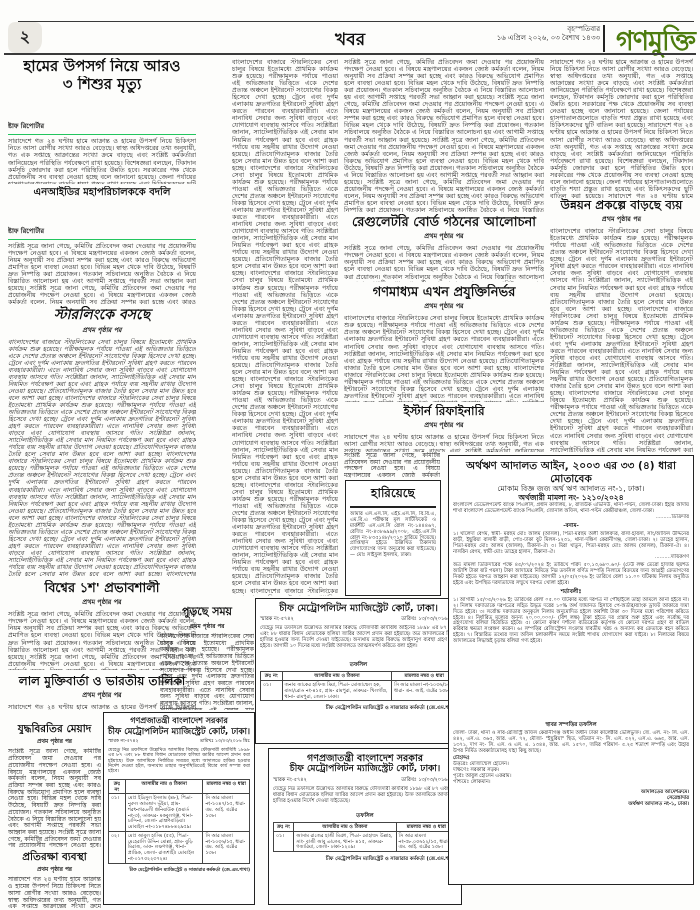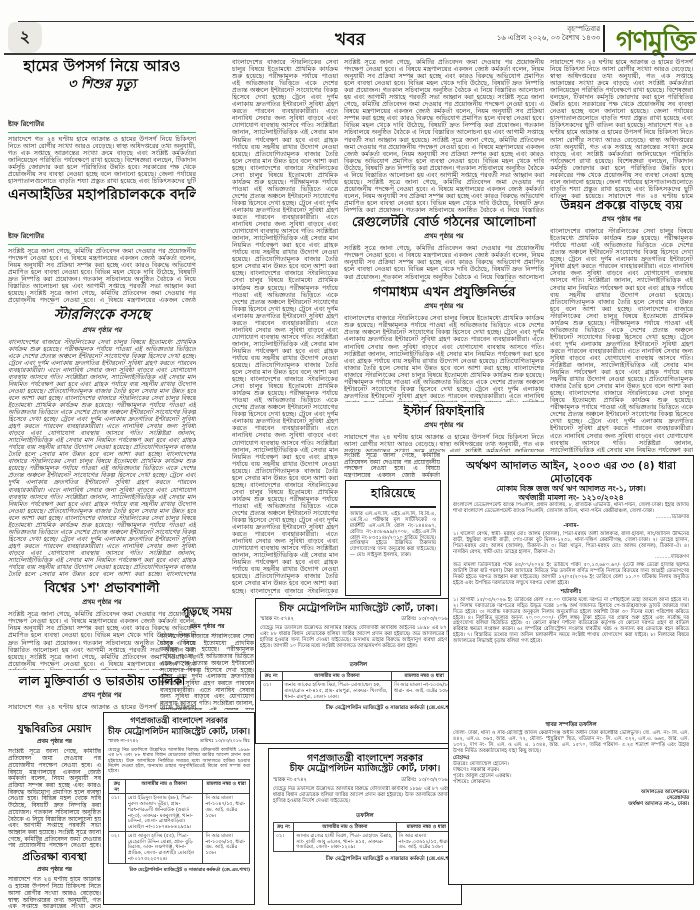--- a/index.html
+++ b/index.html
@@ -50,27 +50,27 @@
   <div class="abs date-block">
     <div>বৃহস্পতিবার</div>
     <div>১৬ এপ্রিল ২০২৬, ০৩ বৈশাখ ১৪৩৩</div>
   </div>
   <div class="abs vrule"></div>
   <div class="abs masthead">গণমুক্তি</div>
   <div class="abs rule" style="left:4px;top:53px;width:692px;height:2px;"></div>
 
   <div class="abs article" style="left:8px;top:58px;width:188px;height:126px;">
     <div class="hl" style="font-size:15px;">হামের উপসর্গ নিয়ে আরও</div>
-    <div class="hl" style="font-size:13px;font-style:italic;">৩ শিশুর মৃত্যু</div>
+    <div class="hl" style="font-size:15px;">৩ শিশুর মৃত্যু</div>
     <div class="by left">ষ্টাফ রিপোর্টার</div>
     <div class="body-text" style="height:70px;">সারাদেশে গত ২৪ ঘণ্টায় হামে আক্রান্ত ও হামের উপসর্গ নিয়ে চিকিৎসা নিতে আসা রোগীর সংখ্যা আরও বেড়েছে। স্বাস্থ্য অধিদপ্তরের তথ্য অনুযায়ী, গত এক সপ্তাহে আক্রান্তের সংখ্যা ক্রমে বাড়ছে এবং সংশ্লিষ্ট কর্মকর্তারা জানিয়েছেন পরিস্থিতি পর্যবেক্ষণে রাখা হয়েছে। বিশেষজ্ঞরা বলছেন, টিকাদান কর্মসূচি জোরদার করা হলে পরিস্থিতির উন্নতি হবে। সরকারের পক্ষ থেকে প্রয়োজনীয় সব ব্যবস্থা নেওয়া হচ্ছে বলে জানানো হয়েছে। জেলা পর্যায়ের হাসপাতালগুলোতে বাড়তি শয্যা প্রস্তুত রাখা হয়েছে এবং চিকিৎসকদের ছুটি বাতিল করা হয়েছে। সারাদেশে গত ২৪ ঘণ্টায় হামে আক্রান্ত ও হামের উপসর্গ নিয়ে চিকিৎসা নিতে আসা রোগীর সংখ্যা আরও বেড়েছে। স্বাস্থ্য অধিদপ্তরের তথ্য অনুযায়ী, গত এক সপ্তাহে আক্রান্তের সংখ্যা ক্রমে বাড়ছে এবং সংশ্লিষ্ট কর্মকর্তারা জানিয়েছেন পরিস্থিতি পর্যবেক্ষণে রাখা হয়েছে। বিশেষজ্ঞরা বলছেন, টিকাদান কর্মসূচি জোরদার করা হলে পরিস্থিতির উন্নতি হবে। সরকারের পক্ষ থেকে প্রয়োজনীয় সব ব্যবস্থা নেওয়া হচ্ছে বলে জানানো হয়েছে। জেলা পর্যায়ের হাসপাতালগুলোতে বাড়তি শয্যা প্রস্তুত রাখা হয়েছে এবং চিকিৎসকদের ছুটি বাতিল করা হয়েছে। সারাদেশে গত ২৪ ঘণ্টায় হামে আক্রান্ত ও হামের উপসর্গ নিয়ে চিকিৎসা নিতে আসা রোগীর সংখ্যা আরও বেড়েছে। স্বাস্থ্য অধিদপ্তরের তথ্য অনুযায়ী, গত এক সপ্তাহে আক্রান্তের সংখ্যা ক্রমে বাড়ছে এবং সংশ্লিষ্ট কর্মকর্তারা জানিয়েছেন পরিস্থিতি পর্যবেক্ষণে রাখা হয়েছে। বিশেষজ্ঞরা বলছেন, টিকাদান কর্মসূচি জোরদার করা হলে পরিস্থিতির উন্নতি হবে। সরকারের পক্ষ থেকে প্রয়োজনীয় সব ব্যবস্থা নেওয়া হচ্ছে বলে জানানো হয়েছে। জেলা পর্যায়ের হাসপাতালগুলোতে বাড়তি শয্যা প্রস্তুত রাখা হয়েছে এবং চিকিৎসকদের ছুটি বাতিল করা হয়েছে।</div>
   </div>
 
   <div class="abs article" style="left:8px;top:186px;width:188px;height:118px;">
-    <div class="hl" style="font-size:14px;">এনআইডির মহাপরিচালককে বদলি</div>
+    <div class="hl" style="font-size:10px;">এনআইডির মহাপরিচালককে বদলি</div>
     <div class="by left">ষ্টাফ রিপোর্টার</div>
     <div class="body-text" style="height:86px;">সংশ্লিষ্ট সূত্রে জানা গেছে, কমিটির প্রতিবেদন জমা দেওয়ার পর প্রয়োজনীয় পদক্ষেপ নেওয়া হবে। এ বিষয়ে মন্ত্রণালয়ের একজন জ্যেষ্ঠ কর্মকর্তা বলেন, নিয়ম অনুযায়ী সব প্রক্রিয়া সম্পন্ন করা হচ্ছে এবং কারও বিরুদ্ধে অভিযোগ প্রমাণিত হলে ব্যবস্থা নেওয়া হবে। বিভিন্ন মহল থেকে দাবি উঠেছে, বিষয়টি দ্রুত নিষ্পত্তি করা প্রয়োজন। গতকাল সচিবালয়ে অনুষ্ঠিত বৈঠকে এ নিয়ে বিস্তারিত আলোচনা হয় এবং আগামী সপ্তাহে পরবর্তী সভা আহ্বান করা হয়েছে। সংশ্লিষ্ট সূত্রে জানা গেছে, কমিটির প্রতিবেদন জমা দেওয়ার পর প্রয়োজনীয় পদক্ষেপ নেওয়া হবে। এ বিষয়ে মন্ত্রণালয়ের একজন জ্যেষ্ঠ কর্মকর্তা বলেন, নিয়ম অনুযায়ী সব প্রক্রিয়া সম্পন্ন করা হচ্ছে এবং কারও বিরুদ্ধে অভিযোগ প্রমাণিত হলে ব্যবস্থা নেওয়া হবে। বিভিন্ন মহল থেকে দাবি উঠেছে, বিষয়টি দ্রুত নিষ্পত্তি করা প্রয়োজন। গতকাল সচিবালয়ে অনুষ্ঠিত বৈঠকে এ নিয়ে বিস্তারিত আলোচনা হয় এবং আগামী সপ্তাহে পরবর্তী সভা আহ্বান করা হয়েছে। সংশ্লিষ্ট সূত্রে জানা গেছে, কমিটির প্রতিবেদন জমা দেওয়ার পর প্রয়োজনীয় পদক্ষেপ নেওয়া হবে। এ বিষয়ে মন্ত্রণালয়ের একজন জ্যেষ্ঠ কর্মকর্তা বলেন, নিয়ম অনুযায়ী সব প্রক্রিয়া সম্পন্ন করা হচ্ছে এবং কারও বিরুদ্ধে অভিযোগ প্রমাণিত হলে ব্যবস্থা নেওয়া হবে। বিভিন্ন মহল থেকে দাবি উঠেছে, বিষয়টি দ্রুত নিষ্পত্তি করা প্রয়োজন। গতকাল সচিবালয়ে অনুষ্ঠিত বৈঠকে এ নিয়ে বিস্তারিত আলোচনা হয় এবং আগামী সপ্তাহে পরবর্তী সভা আহ্বান করা হয়েছে।</div>
   </div>
 
   <div class="abs article" style="left:8px;top:306px;width:188px;height:270px;font-style:italic;">
     <div class="hl" style="font-size:14px;">স্টারলিংকে বসছে</div>
     <div class="by">প্রথম পৃষ্ঠার পর</div>
     <div class="body-text" style="height:238px;">বাংলাদেশের বাজারে স্টারলিংকের সেবা চালুর বিষয়ে ইতোমধ্যে প্রাথমিক কার্যক্রম শুরু হয়েছে। পরীক্ষামূলক পর্যায়ে পাওয়া এই অভিজ্ঞতার ভিত্তিতে একে দেশের প্রত্যন্ত অঞ্চলে ইন্টারনেট সংযোগের বিকল্প হিসেবে দেখা হচ্ছে। ট্রেনে এবং দুর্গম এলাকায় দ্রুতগতির ইন্টারনেট সুবিধা গ্রহণ করতে পারবেন ব্যবহারকারীরা। এতে নানাবিধ সেবার জন্য সুবিধা বাড়বে এবং যোগাযোগ ব্যবস্থায় আসবে গতি। সংশ্লিষ্টরা জানান, স্যাটেলাইটভিত্তিক এই সেবার মান নিয়মিত পর্যবেক্ষণ করা হবে এবং গ্রাহক পর্যায়ে ব্যয় সহনীয় রাখার উদ্যোগ নেওয়া হয়েছে। প্রতিযোগিতামূলক বাজার তৈরি হলে সেবার মান উন্নত হবে বলে আশা করা হচ্ছে। বাংলাদেশের বাজারে স্টারলিংকের সেবা চালুর বিষয়ে ইতোমধ্যে প্রাথমিক কার্যক্রম শুরু হয়েছে। পরীক্ষামূলক পর্যায়ে পাওয়া এই অভিজ্ঞতার ভিত্তিতে একে দেশের প্রত্যন্ত অঞ্চলে ইন্টারনেট সংযোগের বিকল্প হিসেবে দেখা হচ্ছে। ট্রেনে এবং দুর্গম এলাকায় দ্রুতগতির ইন্টারনেট সুবিধা গ্রহণ করতে পারবেন ব্যবহারকারীরা। এতে নানাবিধ সেবার জন্য সুবিধা বাড়বে এবং যোগাযোগ ব্যবস্থায় আসবে গতি। সংশ্লিষ্টরা জানান, স্যাটেলাইটভিত্তিক এই সেবার মান নিয়মিত পর্যবেক্ষণ করা হবে এবং গ্রাহক পর্যায়ে ব্যয় সহনীয় রাখার উদ্যোগ নেওয়া হয়েছে। প্রতিযোগিতামূলক বাজার তৈরি হলে সেবার মান উন্নত হবে বলে আশা করা হচ্ছে। বাংলাদেশের বাজারে স্টারলিংকের সেবা চালুর বিষয়ে ইতোমধ্যে প্রাথমিক কার্যক্রম শুরু হয়েছে। পরীক্ষামূলক পর্যায়ে পাওয়া এই অভিজ্ঞতার ভিত্তিতে একে দেশের প্রত্যন্ত অঞ্চলে ইন্টারনেট সংযোগের বিকল্প হিসেবে দেখা হচ্ছে। ট্রেনে এবং দুর্গম এলাকায় দ্রুতগতির ইন্টারনেট সুবিধা গ্রহণ করতে পারবেন ব্যবহারকারীরা। এতে নানাবিধ সেবার জন্য সুবিধা বাড়বে এবং যোগাযোগ ব্যবস্থায় আসবে গতি। সংশ্লিষ্টরা জানান, স্যাটেলাইটভিত্তিক এই সেবার মান নিয়মিত পর্যবেক্ষণ করা হবে এবং গ্রাহক পর্যায়ে ব্যয় সহনীয় রাখার উদ্যোগ নেওয়া হয়েছে। প্রতিযোগিতামূলক বাজার তৈরি হলে সেবার মান উন্নত হবে বলে আশা করা হচ্ছে। বাংলাদেশের বাজারে স্টারলিংকের সেবা চালুর বিষয়ে ইতোমধ্যে প্রাথমিক কার্যক্রম শুরু হয়েছে। পরীক্ষামূলক পর্যায়ে পাওয়া এই অভিজ্ঞতার ভিত্তিতে একে দেশের প্রত্যন্ত অঞ্চলে ইন্টারনেট সংযোগের বিকল্প হিসেবে দেখা হচ্ছে। ট্রেনে এবং দুর্গম এলাকায় দ্রুতগতির ইন্টারনেট সুবিধা গ্রহণ করতে পারবেন ব্যবহারকারীরা। এতে নানাবিধ সেবার জন্য সুবিধা বাড়বে এবং যোগাযোগ ব্যবস্থায় আসবে গতি। সংশ্লিষ্টরা জানান, স্যাটেলাইটভিত্তিক এই সেবার মান নিয়মিত পর্যবেক্ষণ করা হবে এবং গ্রাহক পর্যায়ে ব্যয় সহনীয় রাখার উদ্যোগ নেওয়া হয়েছে। প্রতিযোগিতামূলক বাজার তৈরি হলে সেবার মান উন্নত হবে বলে আশা করা হচ্ছে। বাংলাদেশের বাজারে স্টারলিংকের সেবা চালুর বিষয়ে ইতোমধ্যে প্রাথমিক কার্যক্রম শুরু হয়েছে। পরীক্ষামূলক পর্যায়ে পাওয়া এই অভিজ্ঞতার ভিত্তিতে একে দেশের প্রত্যন্ত অঞ্চলে ইন্টারনেট সংযোগের বিকল্প হিসেবে দেখা হচ্ছে। ট্রেনে এবং দুর্গম এলাকায় দ্রুতগতির ইন্টারনেট সুবিধা গ্রহণ করতে পারবেন ব্যবহারকারীরা। এতে নানাবিধ সেবার জন্য সুবিধা বাড়বে এবং যোগাযোগ ব্যবস্থায় আসবে গতি। সংশ্লিষ্টরা জানান, স্যাটেলাইটভিত্তিক এই সেবার মান নিয়মিত পর্যবেক্ষণ করা হবে এবং গ্রাহক পর্যায়ে ব্যয় সহনীয় রাখার উদ্যোগ নেওয়া হয়েছে। প্রতিযোগিতামূলক বাজার তৈরি হলে সেবার মান উন্নত হবে বলে আশা করা হচ্ছে। বাংলাদেশের বাজারে স্টারলিংকের সেবা চালুর বিষয়ে ইতোমধ্যে প্রাথমিক কার্যক্রম শুরু হয়েছে। পরীক্ষামূলক পর্যায়ে পাওয়া এই অভিজ্ঞতার ভিত্তিতে একে দেশের প্রত্যন্ত অঞ্চলে ইন্টারনেট সংযোগের বিকল্প হিসেবে দেখা হচ্ছে। ট্রেনে এবং দুর্গম এলাকায় দ্রুতগতির ইন্টারনেট সুবিধা গ্রহণ করতে পারবেন ব্যবহারকারীরা। এতে নানাবিধ সেবার জন্য সুবিধা বাড়বে এবং যোগাযোগ ব্যবস্থায় আসবে গতি। সংশ্লিষ্টরা জানান, স্যাটেলাইটভিত্তিক এই সেবার মান নিয়মিত পর্যবেক্ষণ করা হবে এবং গ্রাহক পর্যায়ে ব্যয় সহনীয় রাখার উদ্যোগ নেওয়া হয়েছে। প্রতিযোগিতামূলক বাজার তৈরি হলে সেবার মান উন্নত হবে বলে আশা করা হচ্ছে।</div>
   </div>
 
@@ -224,21 +224,21 @@
         <td>আসাম রাজের হাজী মিঞা, পিতা- মোহাম্মদ উল্লাহ, সাং- বাজী আবু তালেব, থানা- ৪১৫, ডাকঘর- গজারিয়া, জেলা- ঢাকা-১২০৯।</td>
         <td>সি আর মামলা নং-৫৮.০৩৬১২/১৫, ধারা- এম. আই. এক্টের ১৩৮।</td>
       </tr>
     </tbody>
       </table>
     <div class="sig">চীফ মেট্রোপলিটন ম্যাজিস্ট্রেট ও সাজারার কর্মকর্তা (জে.এম.শাখা)</div>
   </div>
 
   <div class="abs nbox" style="left:448px;top:455px;width:246px;height:430px;">
     <div class="bt" style="font-size:10.5px;">অর্থঋণ আদালত আইন, ২০০৩ এর ৩৩ (৪) ধারা মোতাবেক</div>
-    <div class="bt" style="font-size:7.5px;font-weight:bold;">মোকাম বিজ্ঞ জজ অর্থ ঋণ আদালত নং-১, ঢাকা।</div>
+    <div class="bt" style="font-size:7.5px;font-weight:normal;">মোকাম বিজ্ঞ জজ অর্থ ঋণ আদালত নং-১, ঢাকা।</div>
     <div class="bt" style="font-size:7.5px;">অর্থজারী মামলা নং- ১২১০/২০২৪</div>
     <div class="tiny">বাংলাদেশ ডেভেলপমেন্ট ব্যাংক পিএলসি, প্রধান কার্যালয়, ৮, রাজউক এভিনিউ, থানা-পল্টন, জেলা-ঢাকা। ইহার আদায় শাখা বাংলাদেশ ডেভেলপমেন্ট ব্যাংক পিএলসি, জোনাল অফিস, থানা-পল্টন কেন্দ্রীয়াঞ্চল, জেলা-ঢাকা।</div>
     <div class="tiny right-a">..........ডিক্রিদার</div>
     <div class="center-b">-বনাম-</div>
     <div class="tiny">১। খালেদা বেগম, স্বামী- মরহুম মোঃ আলম (আসল), পিতা-মরহুম অলী আলবদর, বাসা-হাবসা, সাং/আফিস উদ্দিনের বাড়ী, ইছুরিয়া বাসাবী বাড়ী, পোঃ-ঢাকা বুট মিলস-১২৩১, থানা-দক্ষিণ কেরানীগঞ্জ, জেলা-ঢাকা। ২। তাহের হাসান, পিতা-মরহুম মোঃ আলম (আসল), ঠিকানা-ঐ। ৩। মিরা খাতুন, পিতা-মরহুম মোঃ আলম (আসল), ঠিকানা-ঐ। ৪। নাসরিন বেগম, স্বামী-মোঃ তাহের হাসান, ঠিকানা-ঐ।</div>
     <div class="tiny right-a">..........দায়িকগণ</div>
     <div class="tiny" style="margin-top:2px;">অত্র মামলা ডিক্রিদারের পক্ষে ৪৫/০৭/২০২৪ ইং তারিখে পরিদ ৫০,১৩,৬৮০.৬০/- (ঢেউ লক্ষ তেরো হাজার ছয়শত আটাশি টাকা ষাট পয়সা) টাকা আদায়ের নিমিত্তে নিম্ন তফসিল বর্ণিত সম্পত্তি নিলামে বিক্রয়ের জন্য আগ্রহী ক্রেতাগণের নিকট হইতে দরপত্র আহ্বান করা যাইতেছে। আগামী ১২/০৫/২০২৬ ইং তারিখে বেলা ১১.০০ ঘটিকায় নিলাম অনুষ্ঠিত হইবে এবং উপস্থিত দরদাতাদের সম্মুখে দরপত্র খোলা হইবে।</div>
     <div class="center-b">শর্তাবলীঃ</div>
     <div class="tiny" style="height:122px;">১। আগামী ১৫/০৫/২০২৬ ইং তারিখের বেলা ০৫.০০ ঘটিকার মধ্যে দরপত্র না পৌঁছাইলে তাহা আমলে আনা হইবে না। ২। নিলাম দরদাতাকে দরপত্রের সহিত উদ্ধৃত দরের ১০% অর্থ জামানত হিসাবে পে-অর্ডার/ব্যাংক ড্রাফট আকারে জমা দিতে হইবে। ৩। সর্বোচ্চ দরদাতার অনুকূলে নিলাম অনুমোদিত হইলে অবশিষ্ট টাকা ৩০ দিনের মধ্যে পরিশোধ করিতে হইবে। ৪। নির্ধারিত মূল্যের অনূন্য ২০,০০,০০০/- (বিশ লক্ষ) টাকা হইতে দর প্রস্তাব শুরু হইবে এবং সর্বোচ্চ দর গ্রহণযোগ্য বলিয়া বিবেচিত হইবে। ৫। কোনো কারণ দর্শানো ব্যতিরেকে কর্তৃপক্ষ যে কোনো দরপত্র গ্রহণ বা বাতিল করিবার ক্ষমতা সংরক্ষণ করেন। ৬। সম্পত্তির রেজিস্ট্রেশন সংক্রান্ত যাবতীয় খরচ ও অন্যান্য কর ক্রেতাকে বহন করিতে হইবে। ৭। বিস্তারিত তথ্যের জন্য অফিস চলাকালীন সময়ে সংশ্লিষ্ট শাখায় যোগাযোগ করা যাইবে। ৮। নিলামের বিষয়ে আদালতের সিদ্ধান্তই চূড়ান্ত বলিয়া গণ্য হইবে।</div>
     <div class="center-b">স্থাবর সম্পত্তির তফসিল</div>

